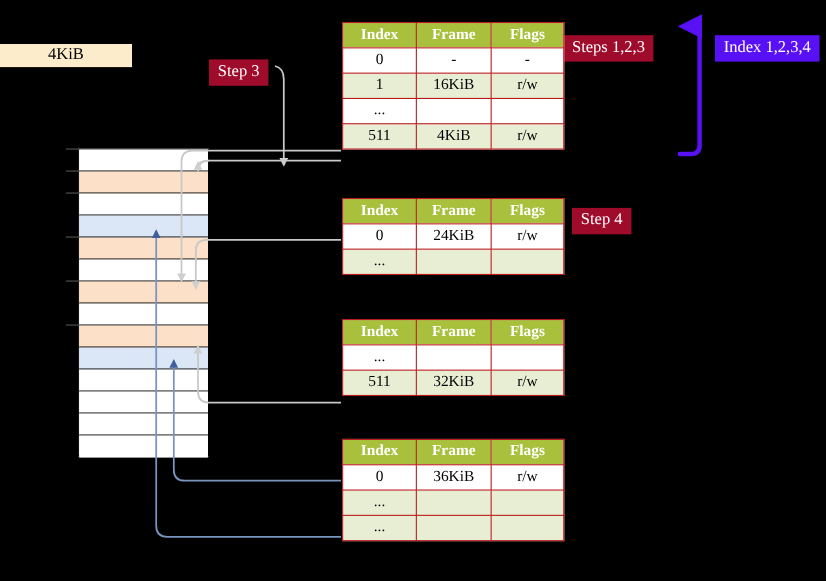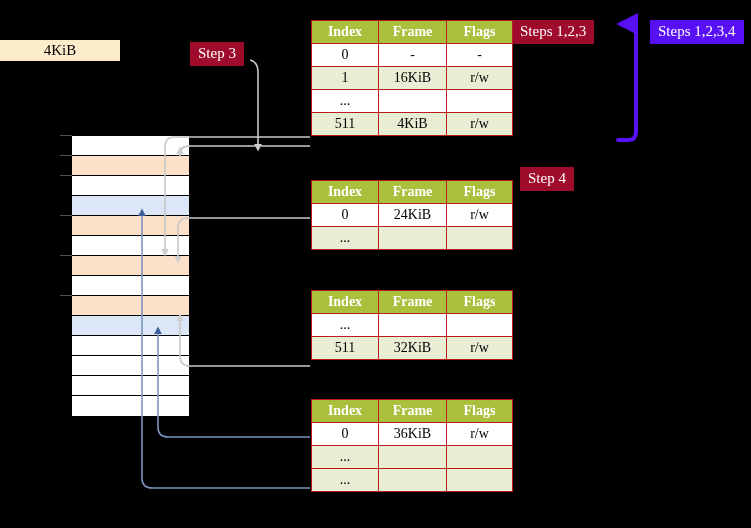--- a/index.html
+++ b/index.html
@@ -18,20 +18,21 @@
 
   
   .badge {
     position: absolute;
     color: #ffffff;
     font-size: 15px;
     line-height: 1;
     padding: 4px 8px 5px 8px;
     white-space: nowrap;
     font-family: "Liberation Serif", "DejaVu Serif", serif;
+    margin-top: 12px;
   }
   .badge-red   { background: #9e0b2b; }
   .badge-blue  { background: #5811f5; }
 
   .size-label {
     position: absolute;
     background: #fdeccb;
     color: #000000;
     font-size: 15px;
     text-align: center;
@@ -163,25 +164,25 @@
 
     <path d="M 310,488 L 152,488 Q 142,488 142,478 L 142,210" fill="none" stroke="#7a94c0" stroke-width="1.6" marker-end="url(#ablue)"></path>
 
     <path d="M 618,140 L 628,140 Q 636,140 636,132 L 636,32 Q 636,24 628,24 L 625,24" fill="none" stroke="#5811f5" stroke-width="4" stroke-linecap="round" marker-end="url(#apurple)"></path>
   </svg>
 
   <div class="size-label" style="left:0px; top:40px; width:120px; height:21px;">4KiB</div>
 
   <div class="badge badge-red" style="left:190px; top:42px;">Step 3</div>
 
-  <div class="badge badge-red" style="left:520px; top:167px;">Step 4</div>
+  <div class="badge badge-red" style="left:520px; top:177px;">Step 4</div>
 
   <div class="badge badge-red" style="left:512px; top:20px;">Steps 1,2,3</div>
 
-  <div class="badge badge-blue" style="left:650px; top:20px;">Steps 1,2,3,4</div>
+  <div class="badge badge-blue" style="left:650px; top:20px;">Index 1,2,3,4</div>
 
   <table class="pt" id="tbl0" style="left:311px; top:20px; width:170px;">
       <thead>
         <tr>
           <th class="col-i">Index</th>
           <th class="col-f">Frame</th>
           <th class="col-g">Flags</th>
         </tr>
       </thead>
       <tbody>

